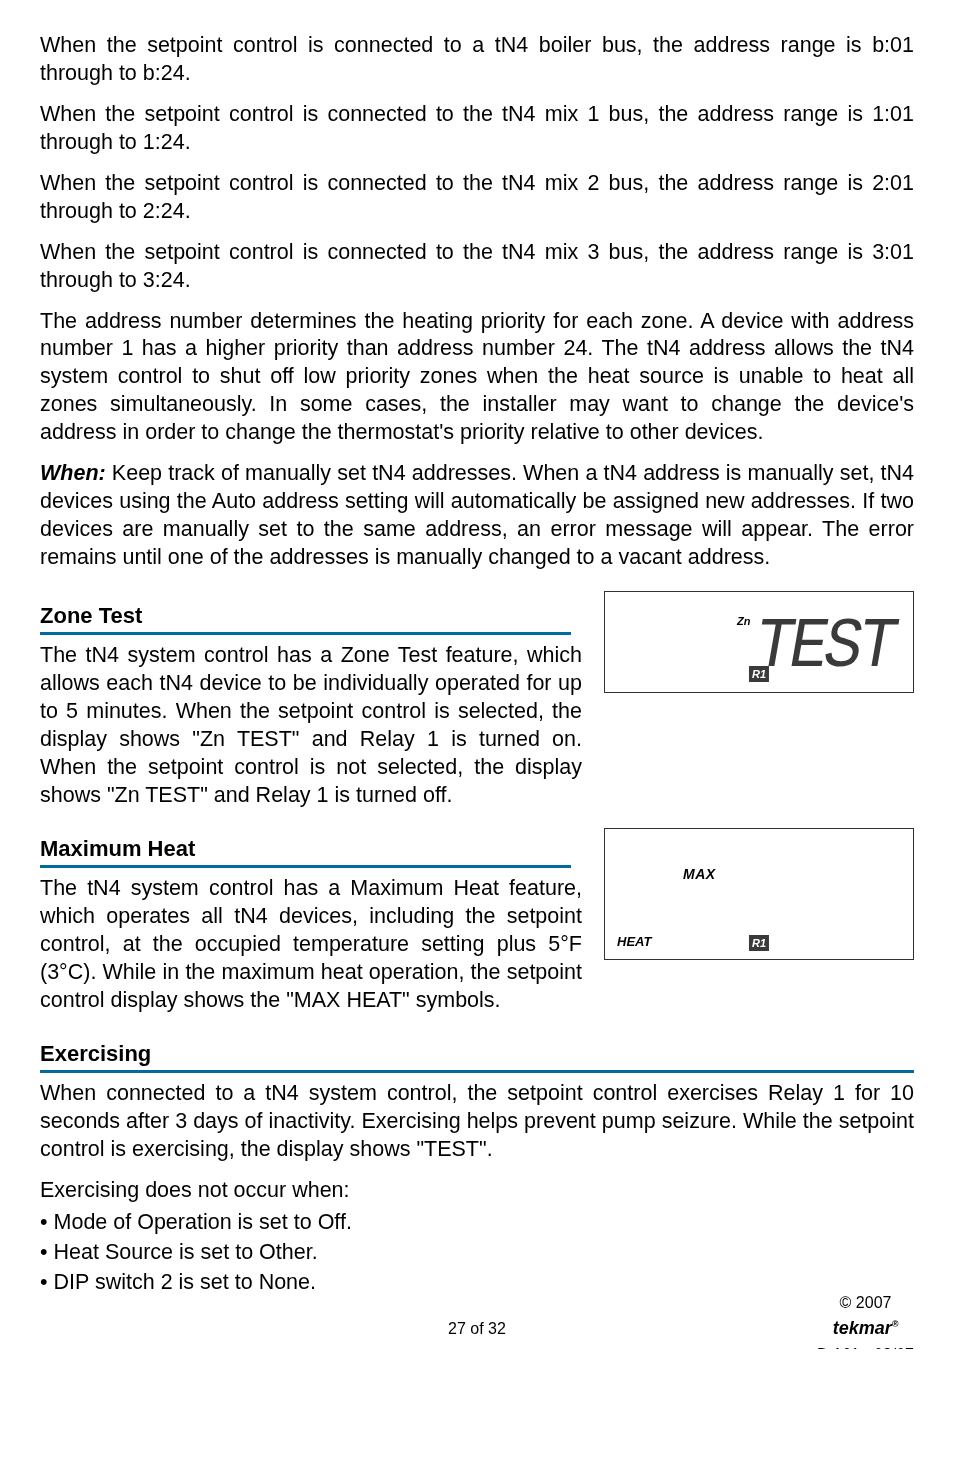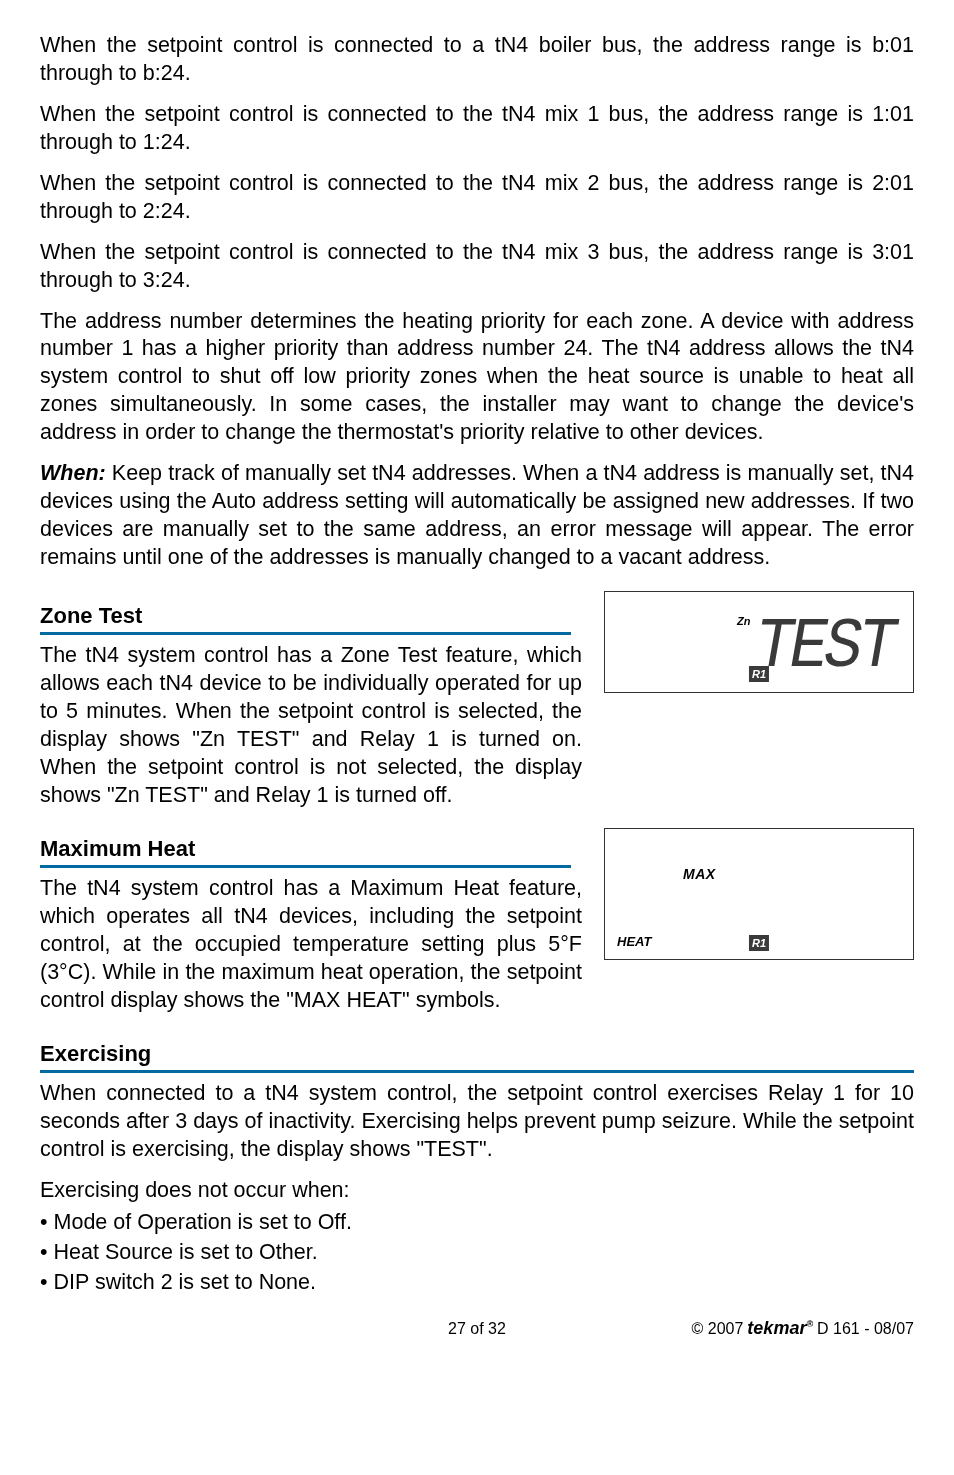--- a/index.html
+++ b/index.html
@@ -138,20 +138,21 @@
     position: absolute;
     left: 50%;
     transform: translateX(-50%);
   }
   .footer .right {
     position: absolute;
     right: 0;
     display: flex;
     align-items: center;
     gap: 4px;
+    flex-direction: column;
   }
   .brand {
     font-weight: 900;
     font-family: Liberation Sans, sans-serif;
     font-size: 18px;
     font-style: italic;
     position: relative;
   }
   .brand sup {
     font-size: 9px;

